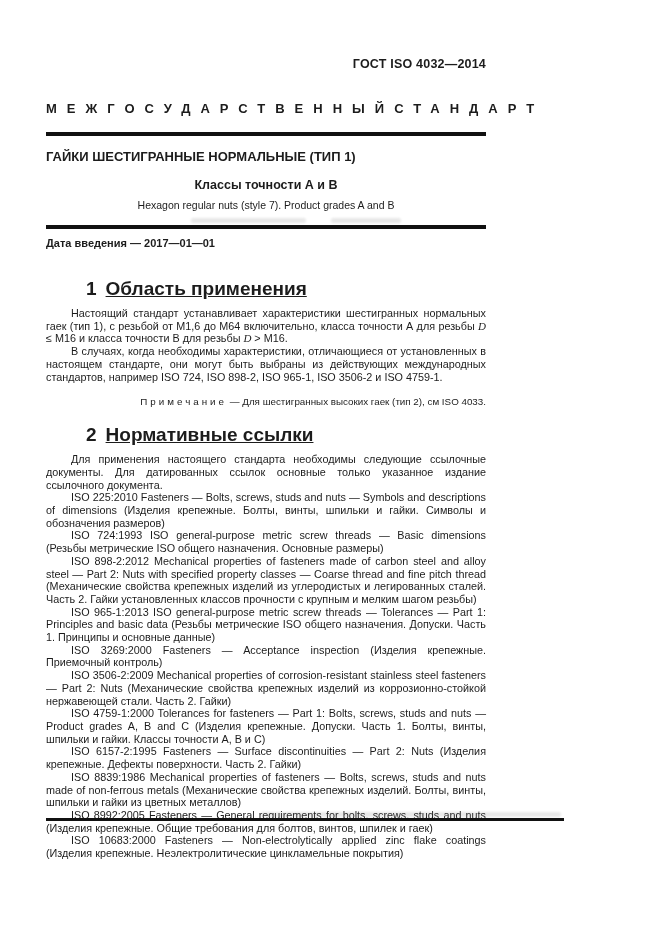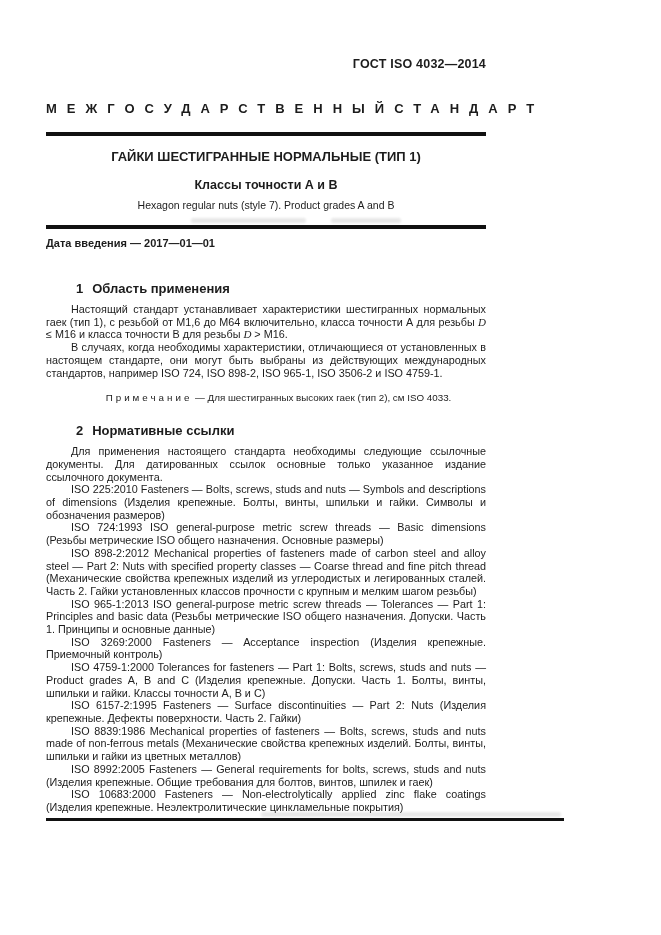--- a/index.html
+++ b/index.html
@@ -9,35 +9,35 @@
   
   .doc-code{font-size:12.5px;font-weight:bold;text-align:right;line-height:14px;letter-spacing:.2px;}
   .banner{display:flex;margin-top:31px;font-size:13px;font-weight:bold;line-height:14px;}
   .banner-word{letter-spacing:10px;white-space:nowrap;}
   .rule{background:#111111;}
   .rule-thick{height:4px;}
   .rule-thin{height:3px;}
   .rule-wrap{position:relative;}
   .hdr-rule{margin-top:16px;}
   
-  .title-ru{margin-top:13px;font-size:13px;font-weight:bold;text-align:center;line-height:15px;}
+  .title-ru{margin-top:13px;font-size:13px;font-weight:bold;text-align:left;line-height:15px;}
   .subtitle-ru{margin-top:14px;font-size:12.5px;font-weight:bold;text-align:center;line-height:14px;}
   .title-en{margin-top:7px;font-size:10.5px;text-align:center;line-height:13px;}
   .title-rule{margin-top:13px;}
   .date{margin-top:8px;font-size:11px;font-weight:bold;text-align:left;line-height:13px;}
   
-  h3{margin:0;padding-left:30px;font-size:13px;line-height:16px;font-weight:bold;}
+  h3{margin:10px;padding-left:30px;font-size:19px;line-height:16px;font-weight:bold;text-decoration:underline;}
   .h-scope{margin-top:31px;}
   .h-refs{margin-top:19px;}
   .h-num{display:inline-block;margin-right:9px;}
   p{margin:0;font-size:10.8px;line-height:12.7px;text-align:justify;}
   .body-start{margin-top:6px;}
   .indent{text-indent:25px;}
   .var{font-style:italic;font-family:"Liberation Serif",serif;font-size:11px;}
-  .note{margin-top:13px;font-size:9.8px;line-height:12px;text-indent:25px;text-align:center;}
+  .note{margin-top:13px;font-size:9.8px;line-height:12px;text-indent:25px;text-align:right;}
   .note-label{letter-spacing:3px;}
   
   .smudge{position:absolute;background:rgba(110,110,110,.16);filter:blur(1.1px);height:5px;border-radius:2px;}
   .sm-a{left:145px;top:-7px;width:115px;}
   .sm-b{left:285px;top:-7px;width:70px;}
   .sm-c{left:215px;top:-6px;width:300px;}
   
   .footer{position:absolute;left:46px;width:537px;top:818px;}
   .edition{margin-top:6px;font-size:10.5px;font-weight:bold;line-height:12px;}
   .page-num{position:absolute;right:2px;top:28px;font-size:11px;line-height:12px;}
@@ -79,20 +79,21 @@
   <h3 class="h-refs"><span class="h-num">2</span><span>Нормативные ссылки</span></h3>
 
   <p class="indent body-start">Для применения настоящего стандарта необходимы следующие ссылочные документы. Для датированных ссылок основные только указанное издание ссылочного документа.</p>
 
   <div>
       <p class="indent">ISO 225:2010 Fasteners — Bolts, screws, studs and nuts — Symbols and descriptions of dimensions (Изделия крепежные. Болты, винты, шпильки и гайки. Символы и обозначения размеров)</p>
       <p class="indent">ISO 724:1993 ISO general-purpose metric screw threads — Basic dimensions (Резьбы метрические ISO общего назначения. Основные размеры)</p>
       <p class="indent">ISO 898-2:2012 Mechanical properties of fasteners made of carbon steel and alloy steel — Part 2: Nuts with specified property classes — Coarse thread and fine pitch thread (Механические свойства крепежных изделий из углеродистых и легированных сталей. Часть 2. Гайки установленных классов прочности с крупным и мелким шагом резьбы)</p>
       <p class="indent">ISO 965-1:2013 ISO general-purpose metric screw threads — Tolerances — Part 1: Principles and basic data (Резьбы метрические ISO общего назначения. Допуски. Часть 1. Принципы и основные данные)</p>
       <p class="indent">ISO 3269:2000 Fasteners — Acceptance inspection (Изделия крепежные. Приемочный контроль)</p>
+      <p class="indent">ISO 3506-2:2009 Mechanical properties of corrosion-resistant stainless steel fasteners — Part 2: Nuts (Механические свойства крепежных изделий из коррозионно-стойкой нержавеющей стали. Часть 2. Гайки)</p>
       <p class="indent">ISO 4759-1:2000 Tolerances for fasteners — Part 1: Bolts, screws, studs and nuts — Product grades A, B and C (Изделия крепежные. Допуски. Часть 1. Болты, винты, шпильки и гайки. Классы точности А, В и С)</p>
       <p class="indent">ISO 6157-2:1995 Fasteners — Surface discontinuities — Part 2: Nuts (Изделия крепежные. Дефекты поверхности. Часть 2. Гайки)</p>
       <p class="indent">ISO 8839:1986 Mechanical properties of fasteners — Bolts, screws, studs and nuts made of non-ferrous metals (Механические свойства крепежных изделий. Болты, винты, шпильки и гайки из цветных металлов)</p>
       <p class="indent">ISO 8992:2005 Fasteners — General requirements for bolts, screws, studs and nuts (Изделия крепежные. Общие требования для болтов, винтов, шпилек и гаек)</p>
       <p class="indent">ISO 10683:2000 Fasteners — Non-electrolytically applied zinc flake coatings (Изделия крепежные. Неэлектролитические цинкламельные покрытия)</p>
     </div>
 
   <div class="footer">
     <div class="rule-wrap">
       <div class="smudge sm-c"></div>

